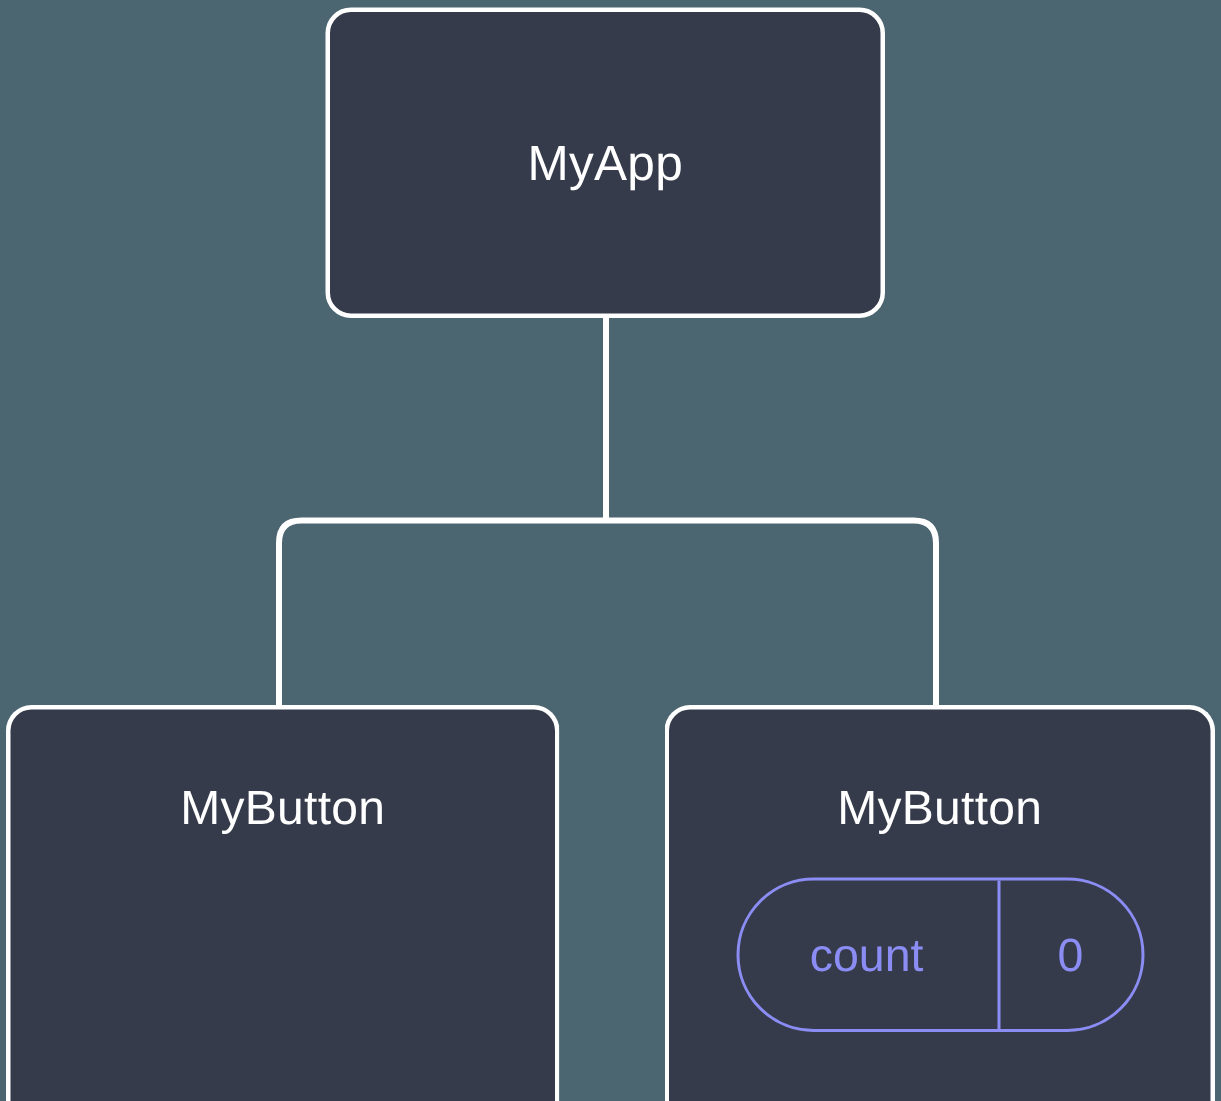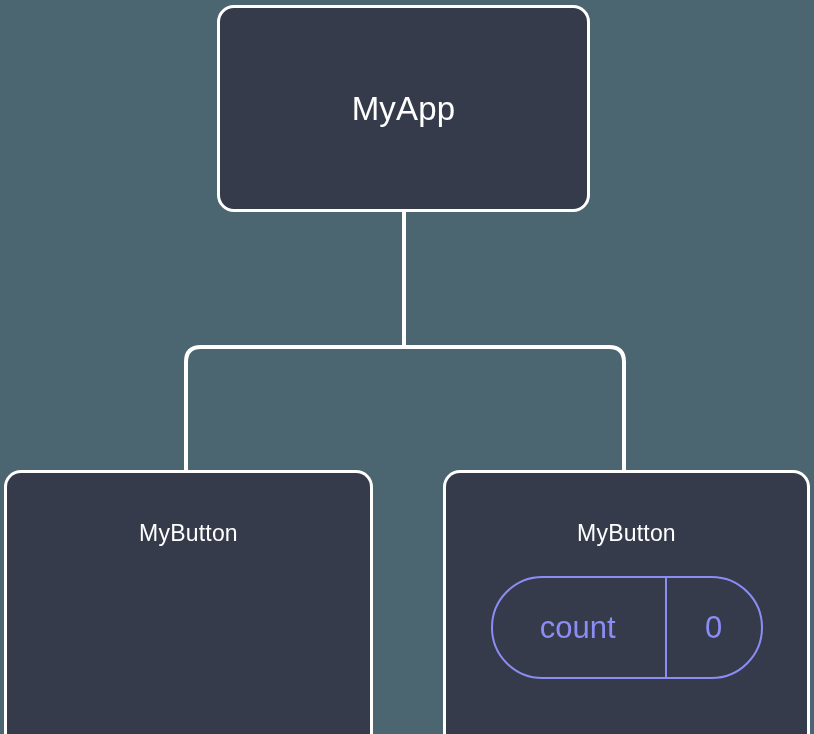--- a/index.html
+++ b/index.html
@@ -73,21 +73,21 @@
     color: #ffffff;
     font-size: 33px;
     font-weight: 400;
     letter-spacing: 0.2px;
     line-height: 1;
     white-space: nowrap;
   }
   .node-child-left .node-title,
   .node-child-right .node-title {
     margin-top: 49px;
-    font-size: 23px;
+    font-size: 32px;
   }
 
   
   .pill-wrap {
     position: relative;
     display: flex;
     align-items: center;
     justify-content: center;
   }
   .pill {

